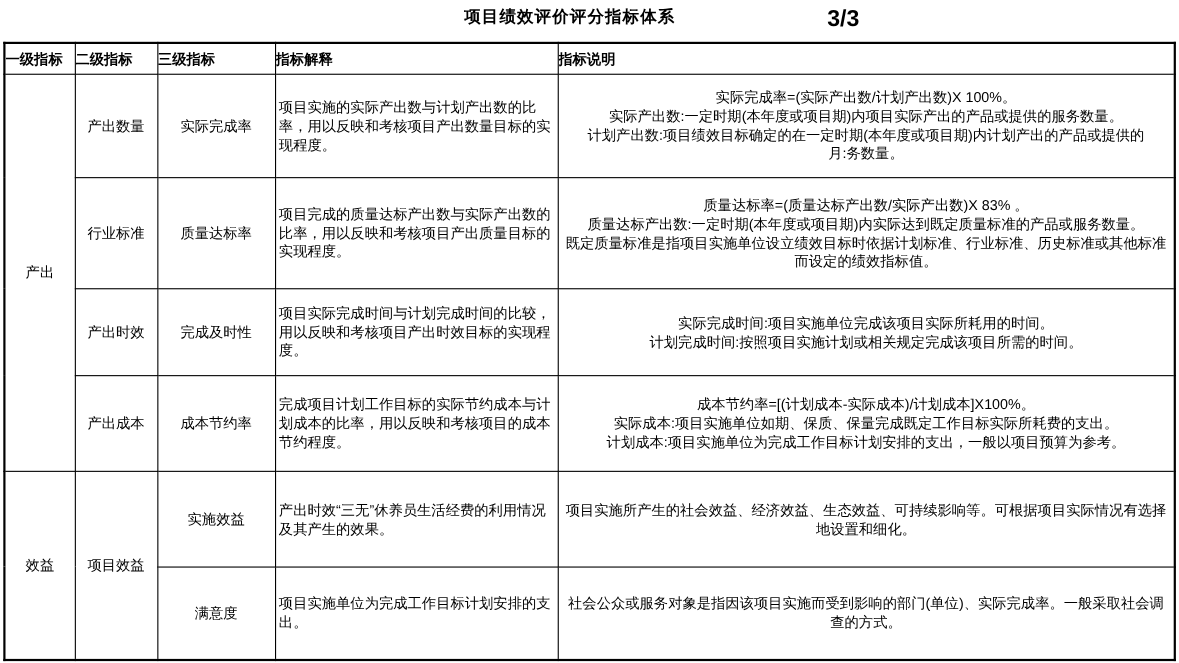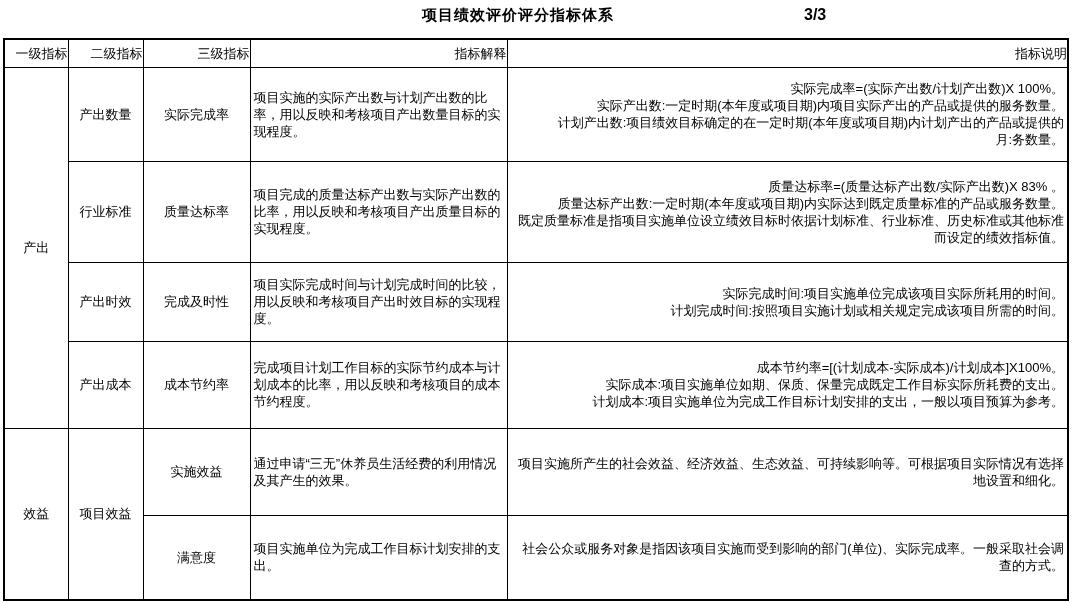--- a/index.html
+++ b/index.html
@@ -26,57 +26,57 @@
     top: 6px;
     width: 1036px;
     margin: 0;
     text-align: center;
     font-size: 15px;
     font-weight: bold;
     letter-spacing: 1px;
   }
   .page-num {
     position: absolute;
-    left: 804px;
+    left: 752px;
     top: 6px;
-    font-size: 16px;
+    font-size: 21px;
     font-weight: bold;
   }
   table.indicator-table {
     margin-left: 3px;
     width: 1064px;
     border-collapse: collapse;
     table-layout: fixed;
     border: 2px solid #000000;
   }
   .indicator-table th,
   .indicator-table td {
     border: 1px solid #000000;
     font-size: 13px;
     line-height: 17px;
     vertical-align: middle;
     padding: 0;
     overflow: hidden;
     overflow-wrap: break-word;
   }
   .indicator-table th {
-    font-weight: normal;
-    text-align: right;
+    font-weight: bold;
+    text-align: left;
     height: 26px;
   }
   td.c1, td.c2, td.c3 {
     text-align: center;
   }
   td.c4 {
     text-align: left;
     padding: 6px 3px;
     white-space: pre-wrap;
   }
   td.c5 {
-    text-align: right;
+    text-align: center;
     padding: 1px 3px;
     white-space: pre-wrap;
   }
 </style>
 </head>
 <body>
 
 <div class="page">
 
   <div class="title-row">
@@ -132,21 +132,21 @@
         <td class="c3">成本节约率</td>
         <td class="c4">完成项目计划工作目标的实际节约成本与计划成本的比率，用以反映和考核项目的成本节约程度。</td>
         <td class="c5">成本节约率=[(计划成本-实际成本)/计划成本]X100%。
 实际成本:项目实施单位如期、保质、保量完成既定工作目标实际所耗费的支出。
 计划成本:项目实施单位为完成工作目标计划安排的支出，一般以项目预算为参考。</td>
       </tr>
       <tr style="height:87px">
         <td class="c1" rowspan="2">效益</td>
         <td class="c2" rowspan="2">项目效益</td>
         <td class="c3">实施效益</td>
-        <td class="c4">通过申请“三无”休养员生活经费的利用情况及其产生的效果。</td>
+        <td class="c4">产出时效“三无”休养员生活经费的利用情况及其产生的效果。</td>
         <td class="c5">项目实施所产生的社会效益、经济效益、生态效益、可持续影响等。可根据项目实际情况有选择地设置和细化。</td>
       </tr>
       <tr style="height:85px">
         <td class="c3">满意度</td>
         <td class="c4">项目实施单位为完成工作目标计划安排的支出。</td>
         <td class="c5">社会公众或服务对象是指因该项目实施而受到影响的部门(单位)、实际完成率。一般采取社会调查的方式。</td>
       </tr>
     </tbody>
   </table>
 

